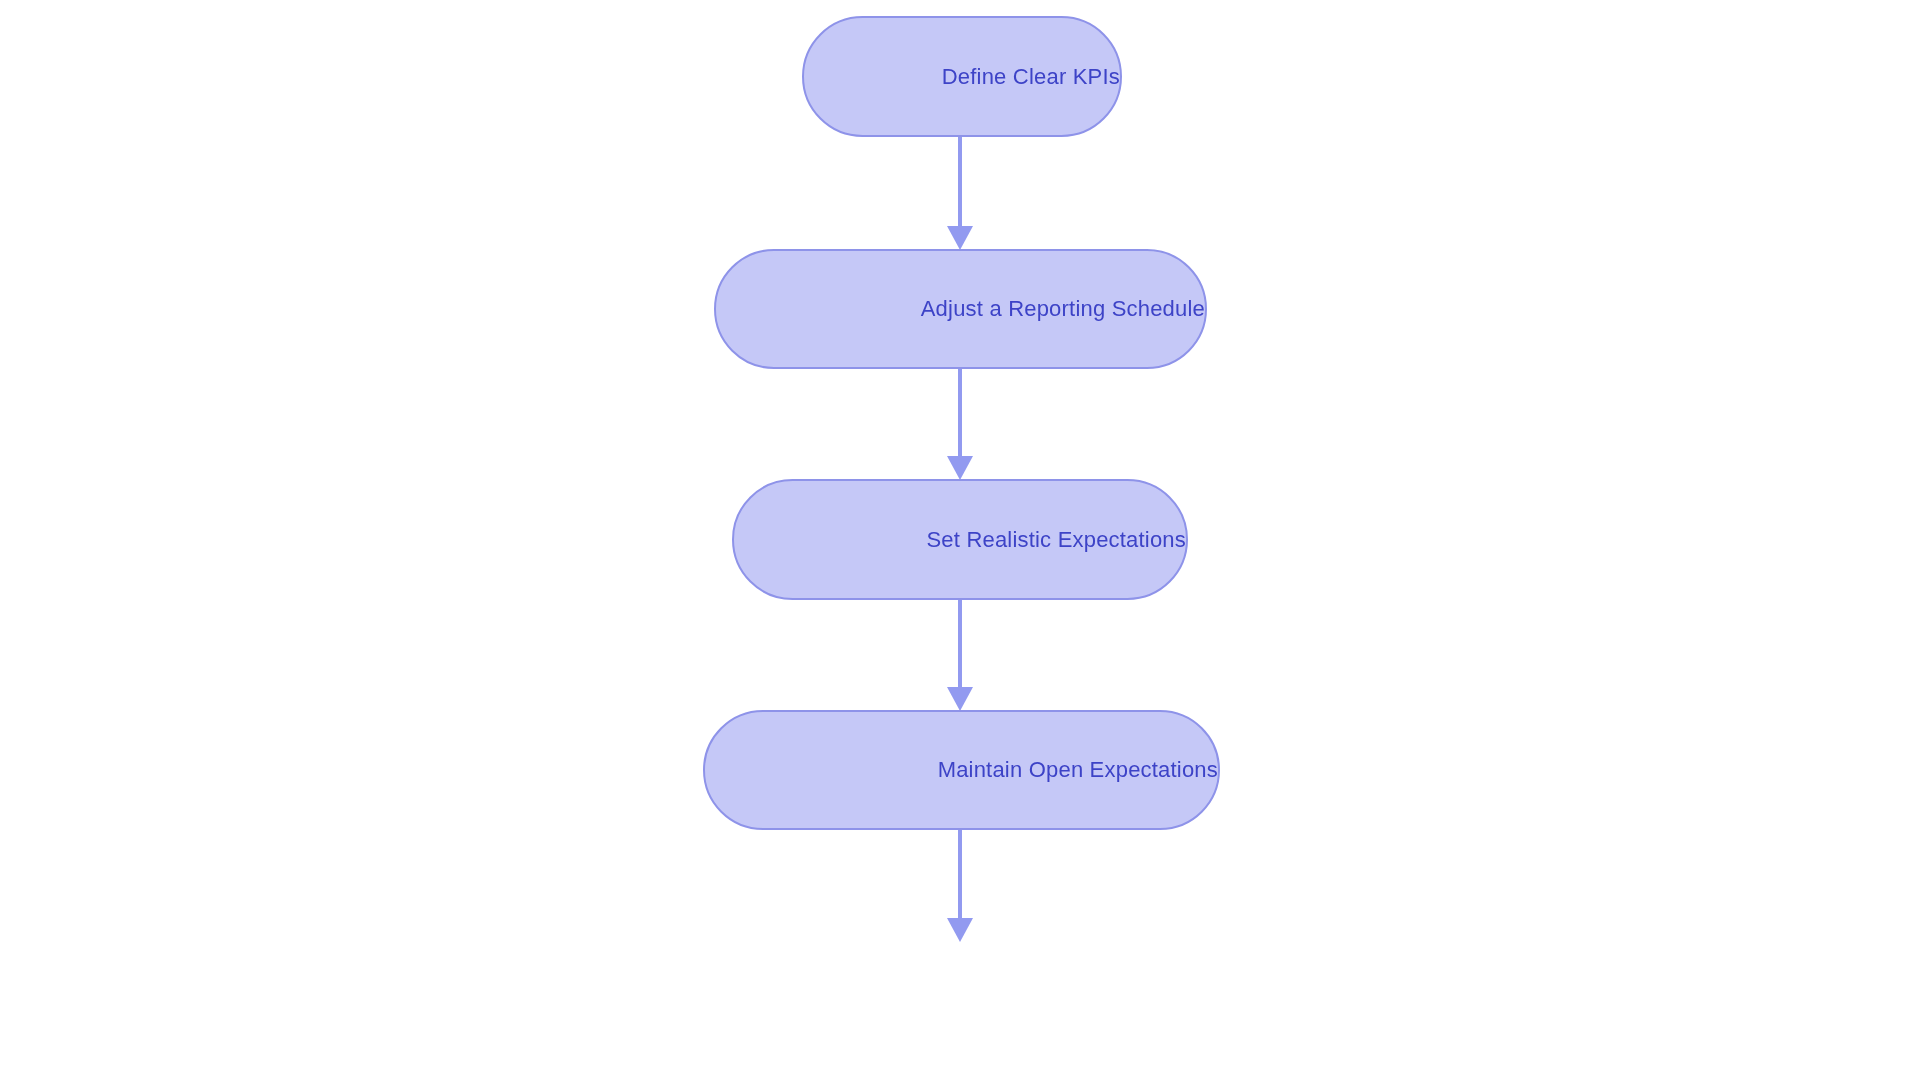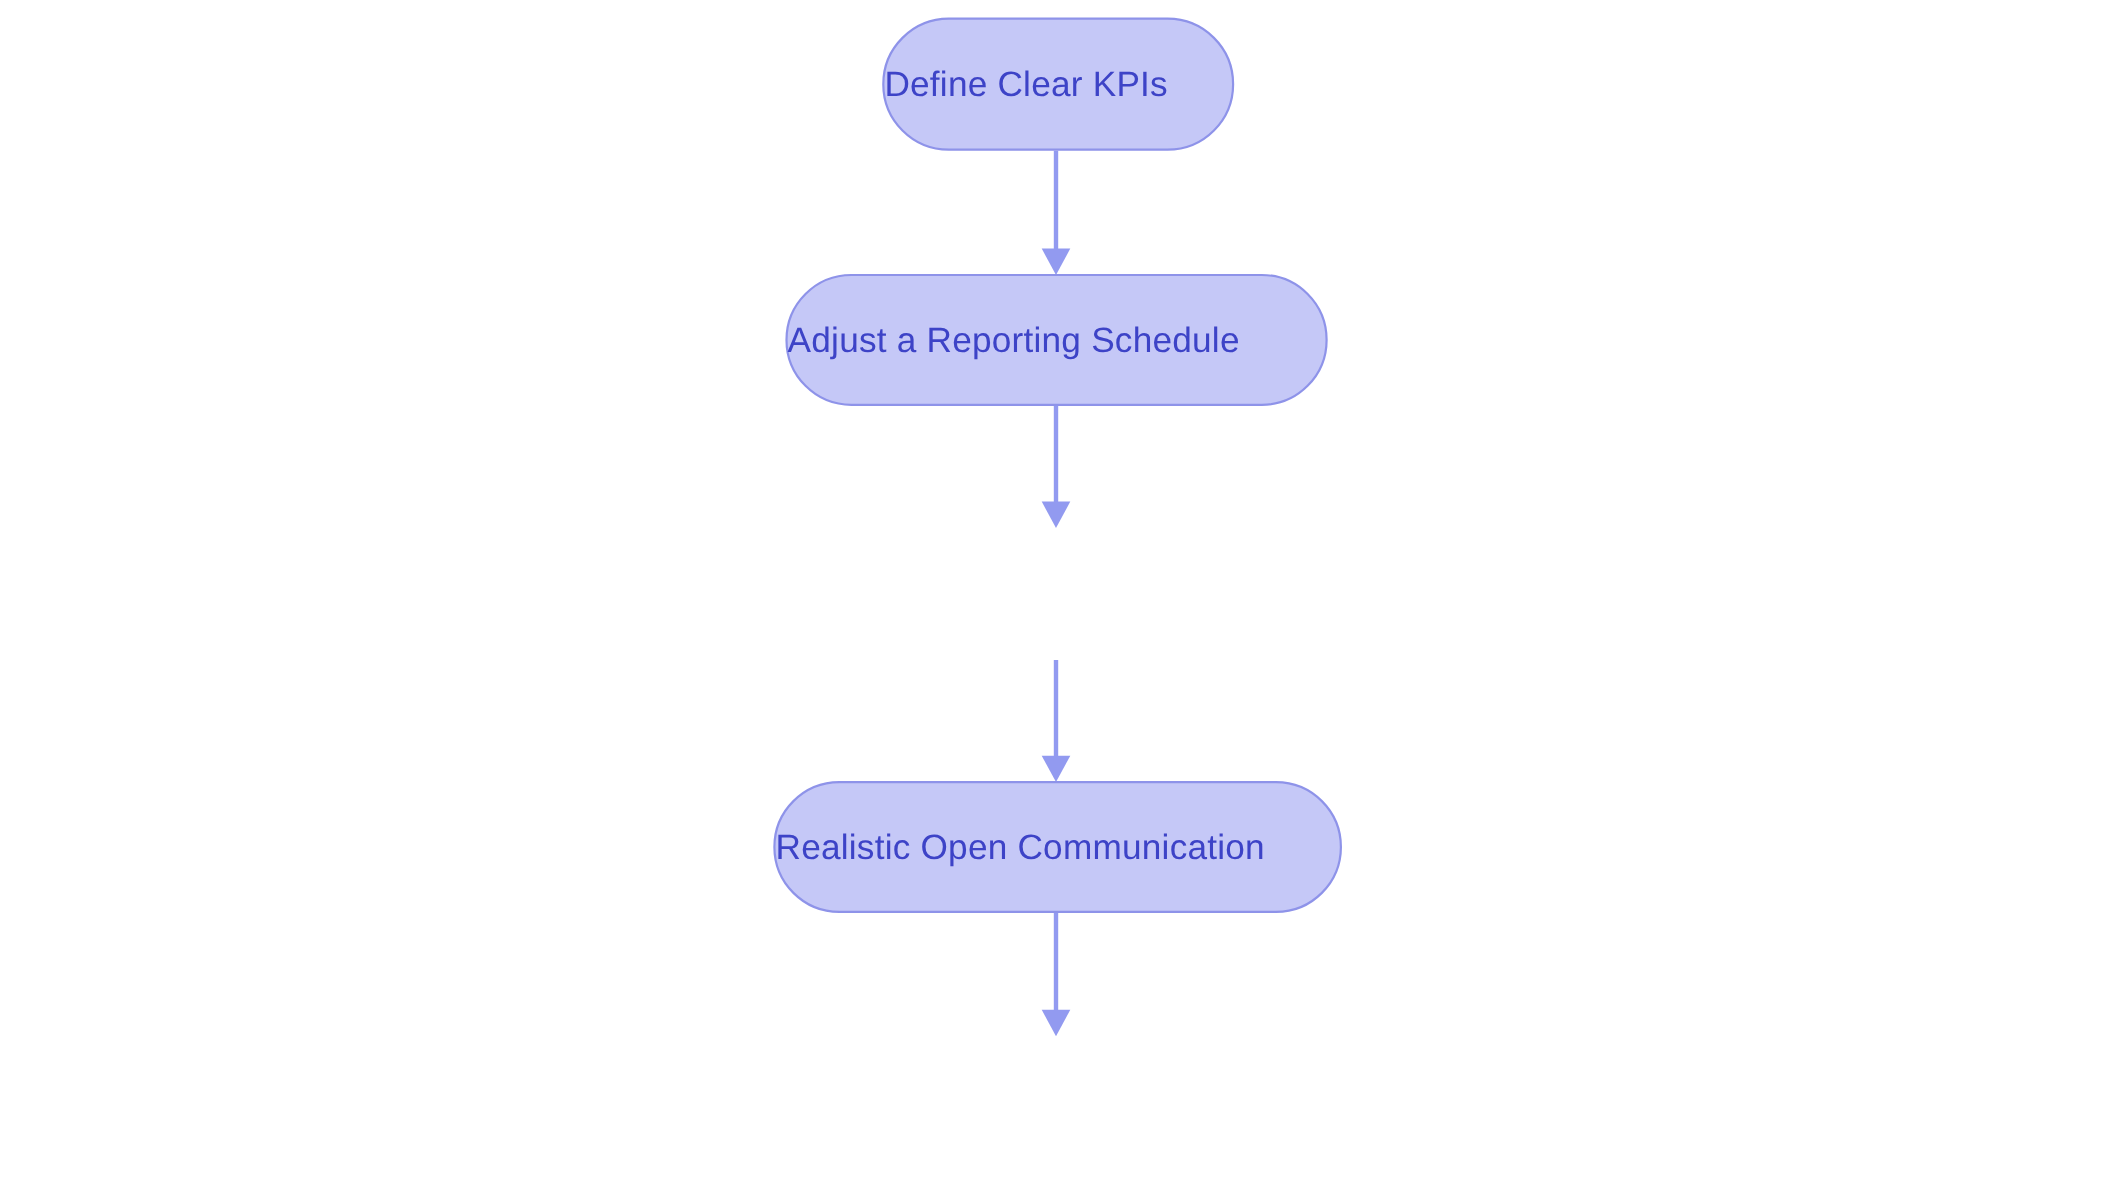--- a/index.html
+++ b/index.html
@@ -12,25 +12,25 @@
     height: 1083px;
     background: var(--background, #ffffff);
   }
 
   .flow-node {
     position: absolute;
     border-radius: 61px;
     background: var(--node-fill, #c5c8f7);
     border: 2px solid var(--node-border, #8e93e9);
     color: var(--node-text, #3d43c7);
-    font-size: 32px;
+    font-size: 22px;
     letter-spacing: 0.2px;
     display: flex;
     align-items: center;
-    justify-content: flex-start;
+    justify-content: flex-end;
     white-space: nowrap;
   }
 
   .n1 { left: 802px; top: 16px;  width: 320px; height: 121px; }
   .n2 { left: 714px; top: 249px; width: 493px; height: 120px; }
   .n3 { left: 732px; top: 479px; width: 456px; height: 121px; }
   .n4 { left: 703px; top: 710px; width: 517px; height: 120px; }
   .n5 { left: 789px; top: 941px; width: 344px; height: 118px; }
 
   .arrow-line {
@@ -70,25 +70,28 @@
   <div class="arrow-line a1"></div>
   <div class="arrow-head h1"></div>
 
   <div class="flow-node n2">
     <span>Adjust a Reporting Schedule</span>
   </div>
 
   <div class="arrow-line a2"></div>
   <div class="arrow-head h2"></div>
 
+  <div class="flow-node n3">
+    <span>Set Realistic Expectations</span>
+  </div>
 
   <div class="arrow-line a3"></div>
   <div class="arrow-head h3"></div>
 
   <div class="flow-node n4">
-    <span>Realistic Open Communication</span>
+    <span>Maintain Open Expectations</span>
   </div>
 
   <div class="arrow-line a4"></div>
   <div class="arrow-head h4"></div>
 
 
 </div>
 
 </body></html>

